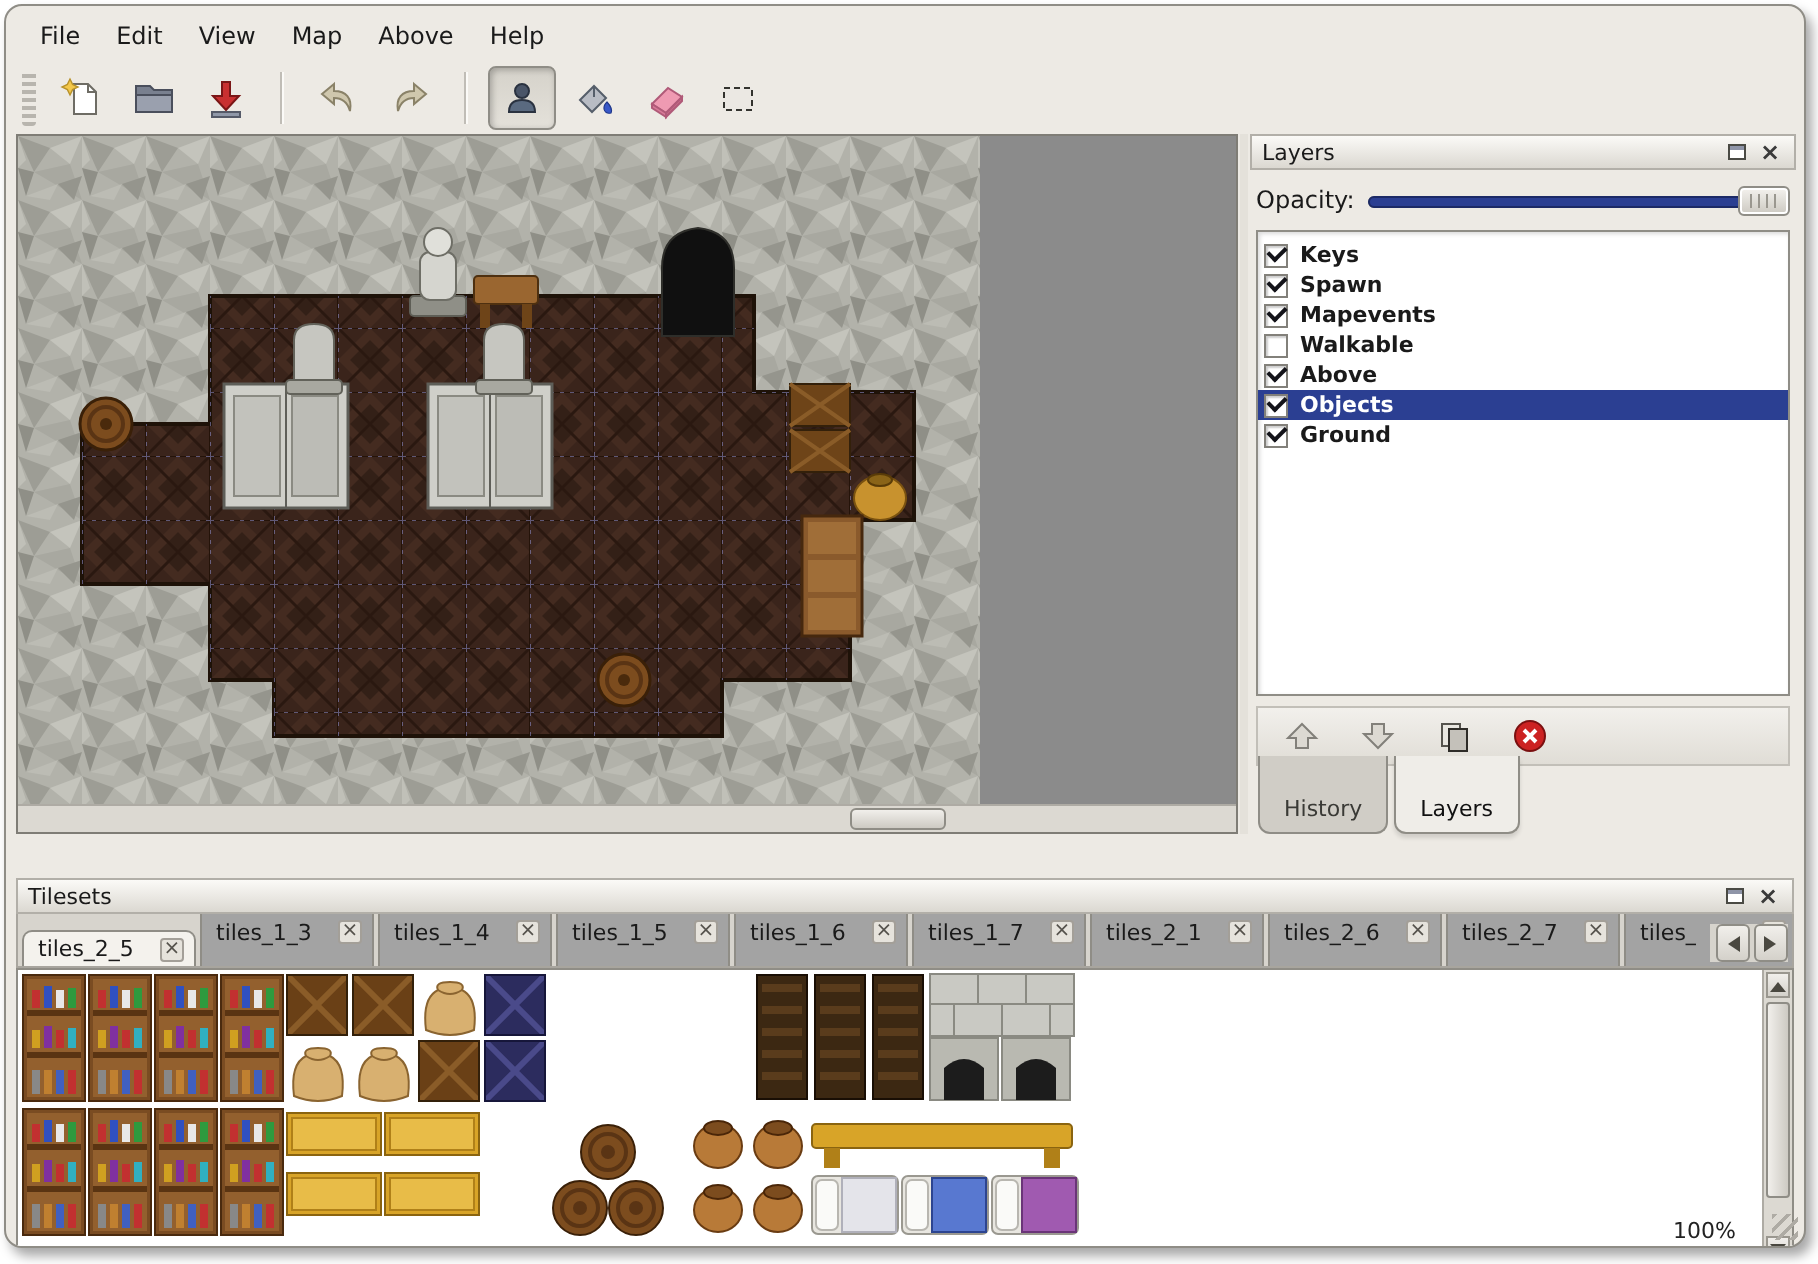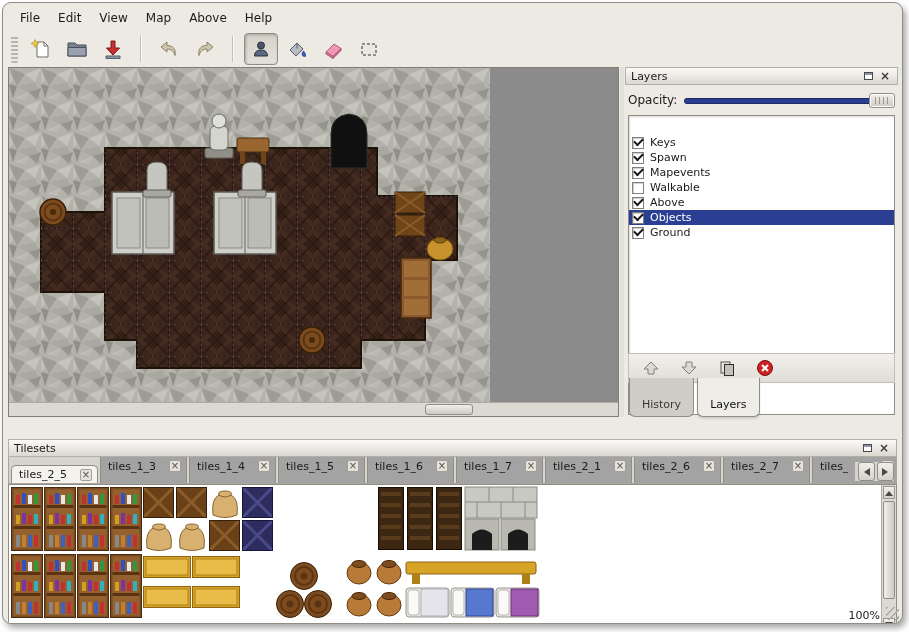--- a/index.html
+++ b/index.html
@@ -42,21 +42,21 @@
 
   
   .layers-panel{position:absolute;top:64px;left:622px;right:4px;height:350px;}
   .opacity-row{position:absolute;top:20px;left:3px;right:3px;height:26px;display:flex;align-items:center;gap:7px;font-size:12px;}
   .slider{flex:1;height:16px;position:relative;}
   .slider-track{position:absolute;top:6px;left:0;right:0;height:6px;background:#c8c5be;border:1px solid #8f8d86;border-radius:3px;}
   .slider-fill{position:absolute;top:6px;left:0;width:100%;height:6px;background:var(--slider-blue);border:1px solid #1c2a66;border-radius:3px;}
   .slider-handle{position:absolute;right:0;top:1px;width:26px;height:15px;border:1px solid #8f8d86;border-radius:3px;background:linear-gradient(#f4f2ee,#ccc9c1);box-shadow:inset 0 0 0 1px #fff;}
   .slider-handle::before{content:"";position:absolute;inset:3px 5px;background:repeating-linear-gradient(90deg,#9a978f 0 1px,transparent 1px 4px);}
 
-  .layer-list{position:absolute;top:48px;left:3px;right:3px;height:300px;background:#ffffff;border:1px solid #8f8d86;box-shadow:inset 1px 1px 2px rgba(0,0,0,0.15);overflow:hidden;padding-top:19px;}
+  .layer-list{position:absolute;top:48px;left:3px;right:3px;height:233px;background:#ffffff;border:1px solid #8f8d86;box-shadow:inset 1px 1px 2px rgba(0,0,0,0.15);overflow:hidden;padding-top:4px;font-weight:bold;}
   .layer-row{height:15px;display:flex;align-items:center;gap:6px;padding:0 3px;font-size:11px;cursor:default;}
   .layer-row.selected{background:var(--selection-blue);color:#ffffff;}
   .checkbox{width:12px;height:12px;flex:0 0 12px;background:#ffffff;border:1px solid #82807a;box-shadow:inset 1px 1px 1px rgba(0,0,0,0.2);display:flex;align-items:center;justify-content:center;}
   .checkbox.checked::after{content:"";width:7px;height:4px;border-left:2px solid #14141a;border-bottom:2px solid #14141a;transform:rotate(-45deg);margin-top:-3px;}
 
   .layers-toolbar{position:absolute;top:286px;left:3px;right:3px;height:30px;border:1px solid #c2bfb8;background:linear-gradient(#f2f0ec,#e0ddd6);display:flex;align-items:center;gap:10px;padding:0 8px;}
   .lt-btn{width:28px;height:24px;display:flex;align-items:center;justify-content:center;border:1px solid transparent;background:transparent;border-radius:3px;}
 
   .panel-tabs{position:absolute;bottom:0;left:4px;display:flex;gap:3px;}
   .panel-tab{padding:20px 12px 5px 12px;border:1px solid #8f8d86;border-top:none;border-radius:0 0 6px 6px;background:#d0cdc6;font-size:11px;color:#3a3a36;cursor:default;}
@@ -78,21 +78,21 @@
   .ts-content{position:absolute;top:45px;left:0;right:0;bottom:0;background:#ffffff;border:1px solid #8f8d86;overflow:hidden;}
   .ts-image{position:absolute;left:1px;top:1px;}
   .ts-vscroll{position:absolute;top:0;right:0;bottom:0;width:15px;background:#dcd9d2;border-left:1px solid #aeaba4;}
   .vs-btn{position:absolute;left:1px;right:1px;height:13px;border:1px solid #9a978f;background:linear-gradient(#f1efeb,#d4d1ca);display:flex;align-items:center;justify-content:center;}
   .vs-btn.up{top:1px;} .vs-btn.down{bottom:1px;}
   .tri-up{width:0;height:0;border:4px solid transparent;border-bottom:5px solid #4a4840;margin-top:-3px;}
   .tri-down{width:0;height:0;border:4px solid transparent;border-top:5px solid #4a4840;margin-bottom:-3px;}
   .vs-thumb{position:absolute;left:1px;right:1px;top:16px;height:98px;background:linear-gradient(90deg,#f1efeb,#cdcac3);border:1px solid #8f8d86;border-radius:2px;}
 
   
-  .statusbar{position:absolute;left:0;right:0;bottom:0;height:15px;display:flex;align-items:center;justify-content:flex-end;padding-right:22px;font-size:11px;color:#222;}
+  .statusbar{position:absolute;left:0;right:0;bottom:0;height:15px;display:flex;align-items:center;justify-content:flex-end;padding-right:34px;font-size:11px;color:#222;}
   .resize-grip{position:absolute;right:3px;bottom:3px;width:13px;height:13px;background:repeating-linear-gradient(135deg,#aeaba4 0 2px,transparent 2px 5px);}
 </style>
 </head>
 <body>
 
 <div class="window">
 
   <div class="menubar">
     <span class="menu-item">File</span>
     <span class="menu-item">Edit</span>

